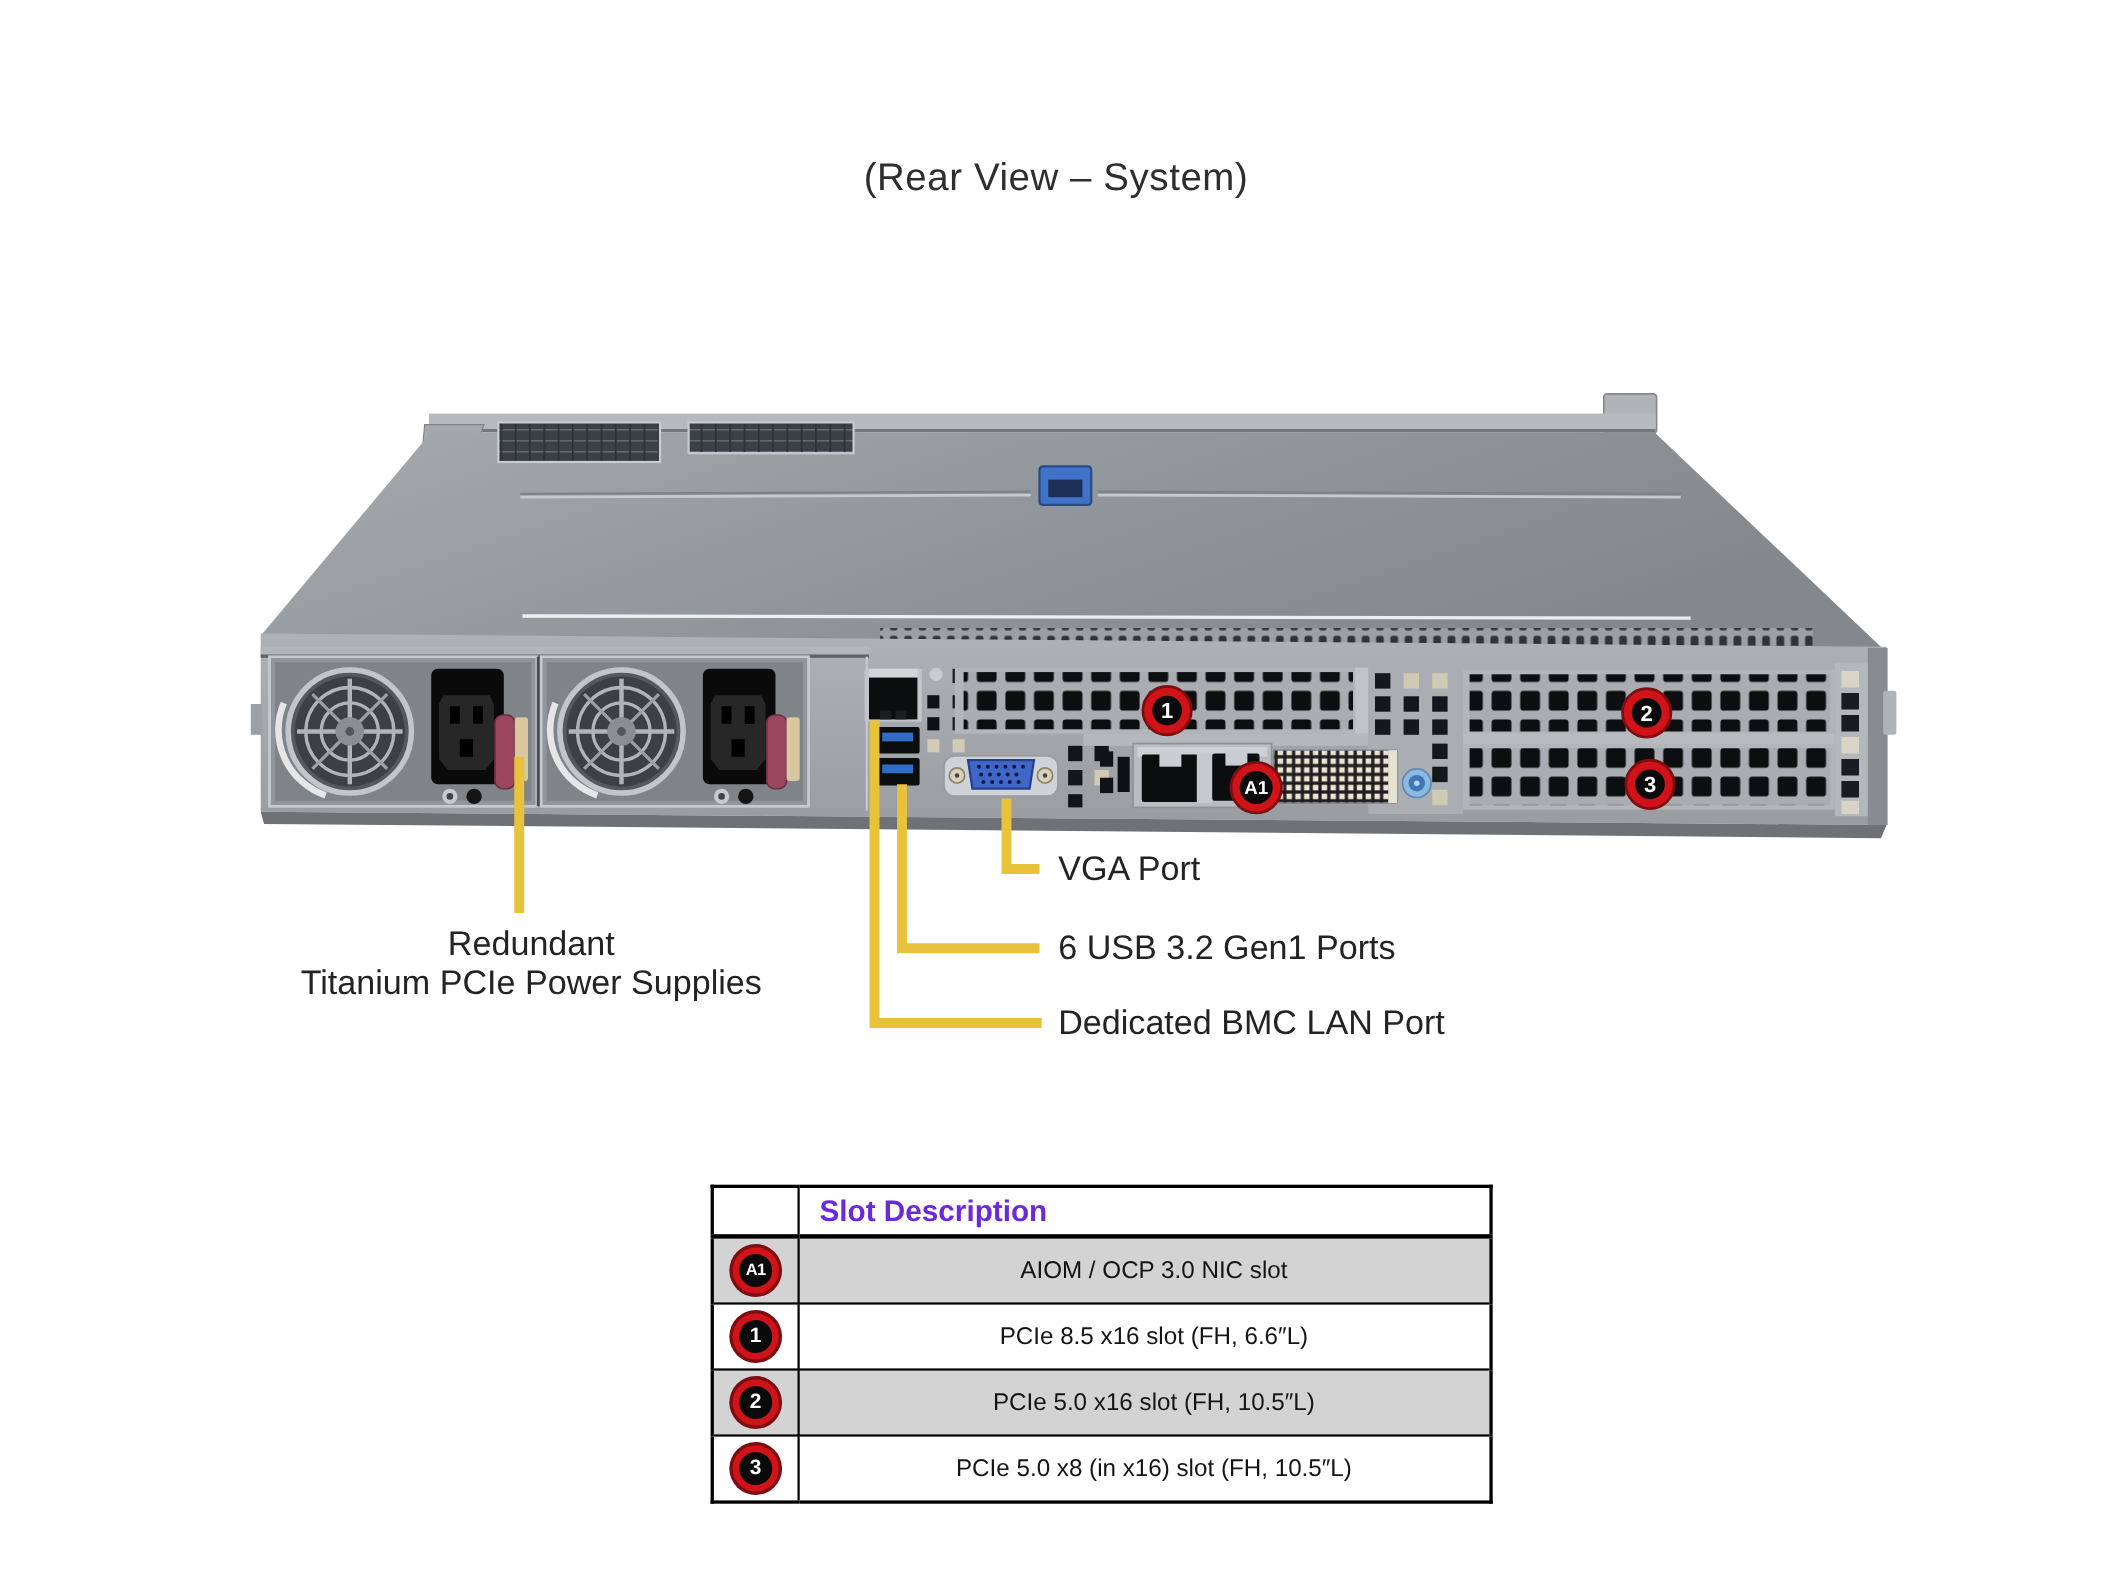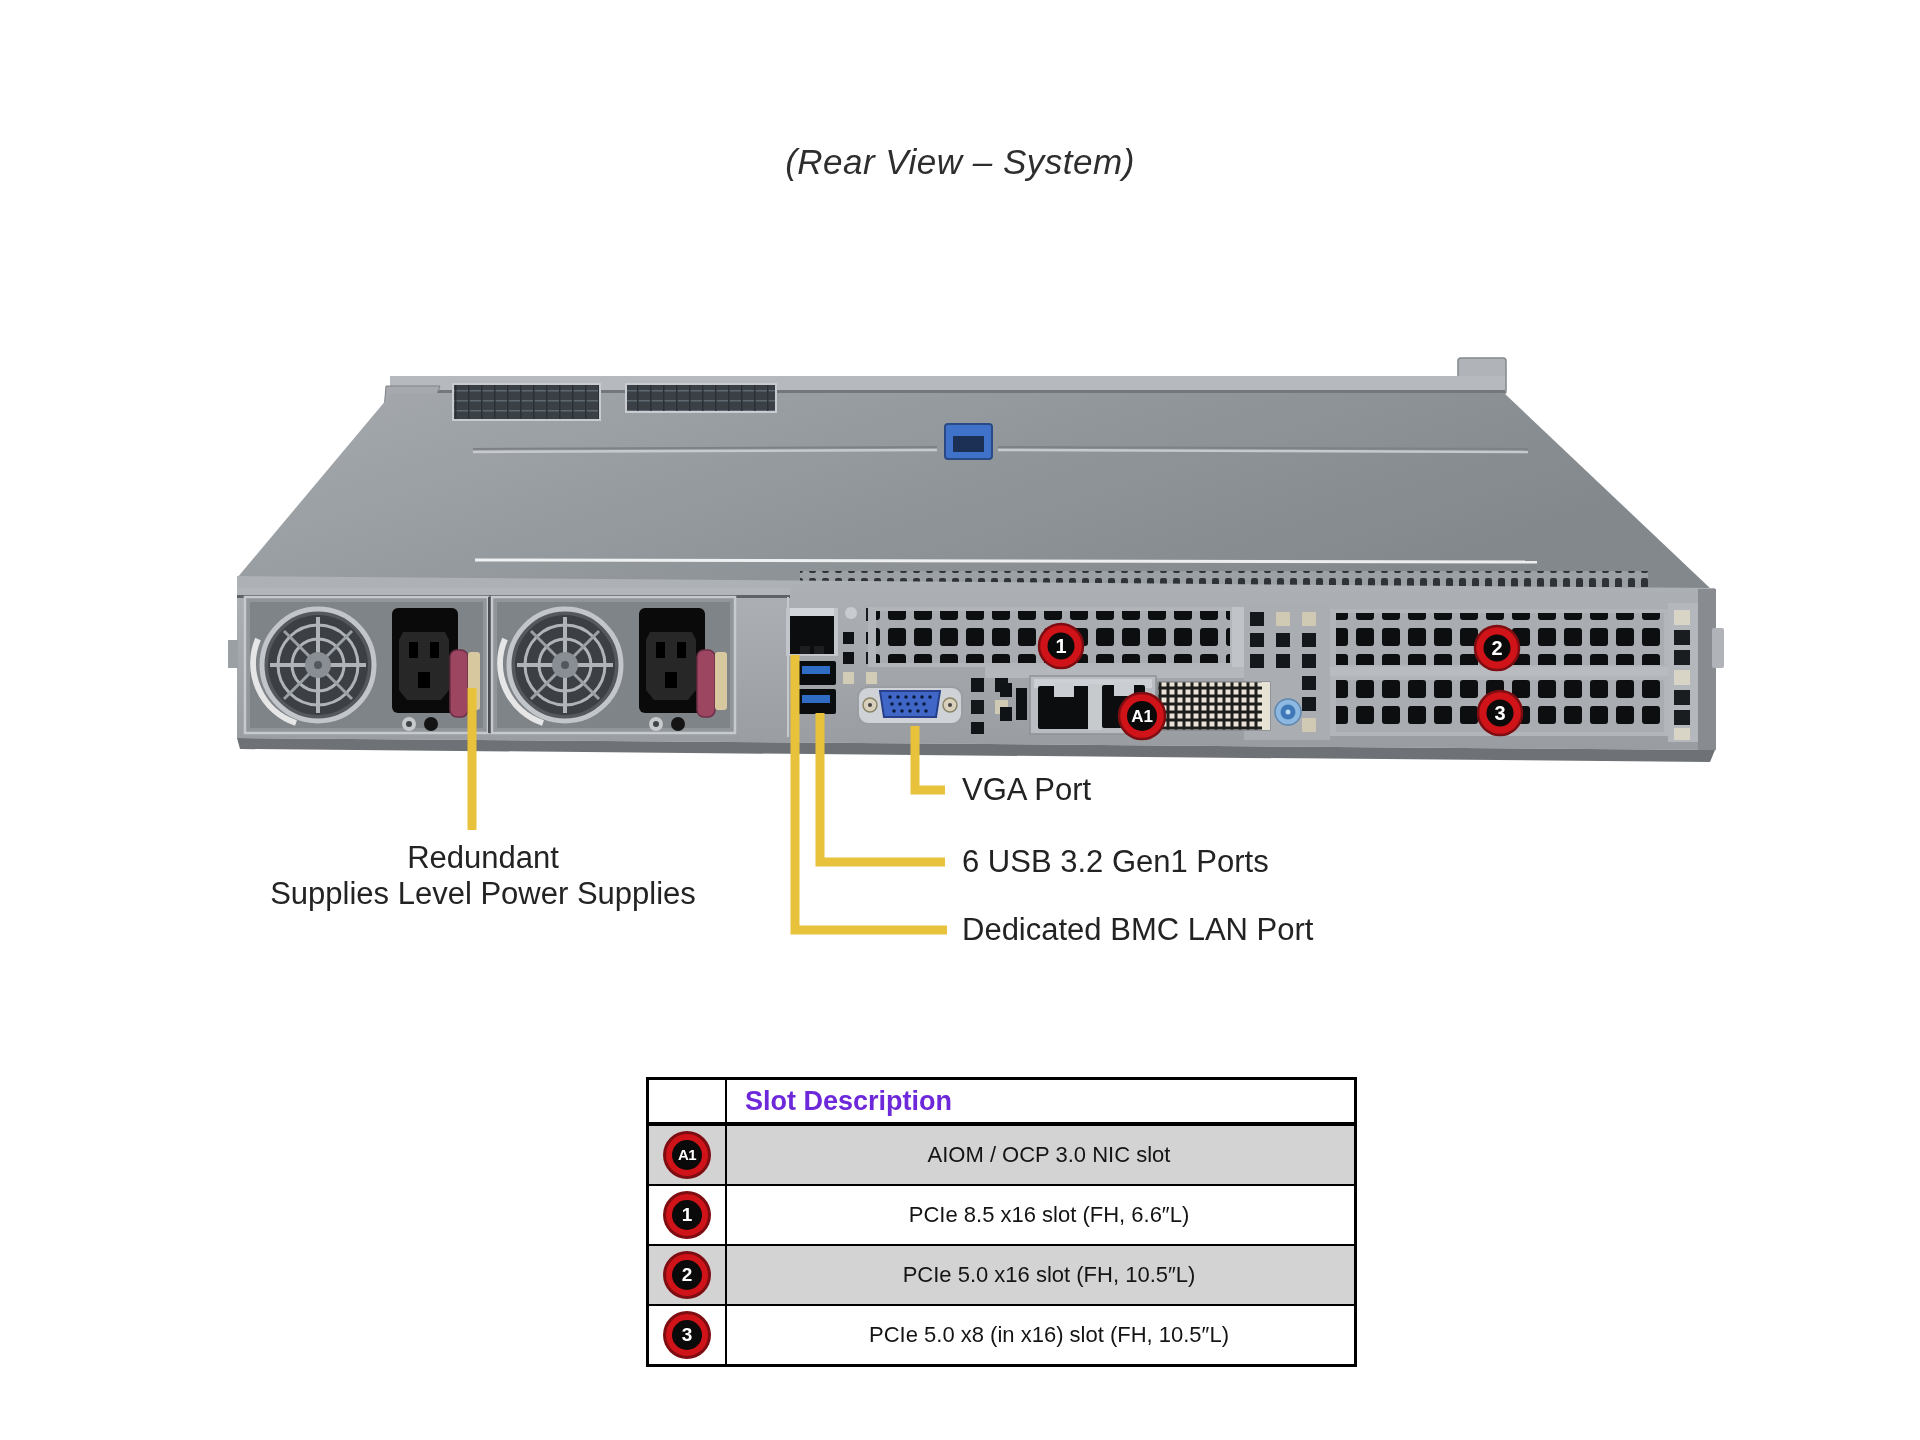--- a/index.html
+++ b/index.html
@@ -1,20 +1,20 @@
 <!DOCTYPE html>
 <html style="--shaded: #d3d3d3; --badge-red: #cf1318; --badge-red-dark: #7e0d12;"><head>
 <meta charset="utf-8">
 <style>
   html,body{margin:0;padding:0;background:#ffffff;}
   #page{position:relative;width:1920px;height:1440px;background:#ffffff;overflow:hidden;
         font-family:"Liberation Sans",sans-serif;}
   #figure-svg{position:absolute;left:0;top:0;}
   .page-title{position:absolute;left:0;top:142px;width:1920px;text-align:center;
-        font-size:35px;font-style:italic;color:#2e2e2e;letter-spacing:0.5px;}
+        font-size:35px;color:#2e2e2e;letter-spacing:0.5px;}
   .callout-label{position:absolute;font-size:31px;color:#232323;white-space:nowrap;}
   .callout-label.center{text-align:center;line-height:36px;}
   .badge-text{fill:#ffffff;font-family:"Liberation Sans",sans-serif;font-weight:bold;
         font-size:20px;text-anchor:middle;}
   .badge-text.small{font-size:17px;}
   
   #slot-table{position:absolute;left:646px;top:1077px;border-collapse:collapse;
         table-layout:fixed;background:#ffffff;}
   #slot-table td,#slot-table th{border:2px solid #000;}
   #slot-table .c1{width:74px;}
@@ -324,21 +324,21 @@
       <path d="M 820,713 V 862 H 945" stroke-width="9" stroke="#e8c23a"></path>
       <path d="M 915,726 V 790 H 945" stroke-width="9" stroke="#e8c23a"></path>
     </g>
   </svg>
 
   <div class="callout-label" style="left:962px;top:772px;">VGA Port</div>
   <div class="callout-label" style="left:962px;top:844px;">6 USB 3.2 Gen1 Ports</div>
   <div class="callout-label" style="left:962px;top:912px;">Dedicated BMC LAN Port</div>
   <div class="callout-label center" style="left:183px;top:840px;width:600px;">
     <div>Redundant</div>
-    <div>Supplies Level Power Supplies</div>
+    <div>Titanium PCIe Power Supplies</div>
   </div>
 
   <table id="slot-table">
     <thead>
       <tr>
         <th class="c1"></th>
         <th class="c2">Slot Description</th>
       </tr>
     </thead>
     <tbody>

